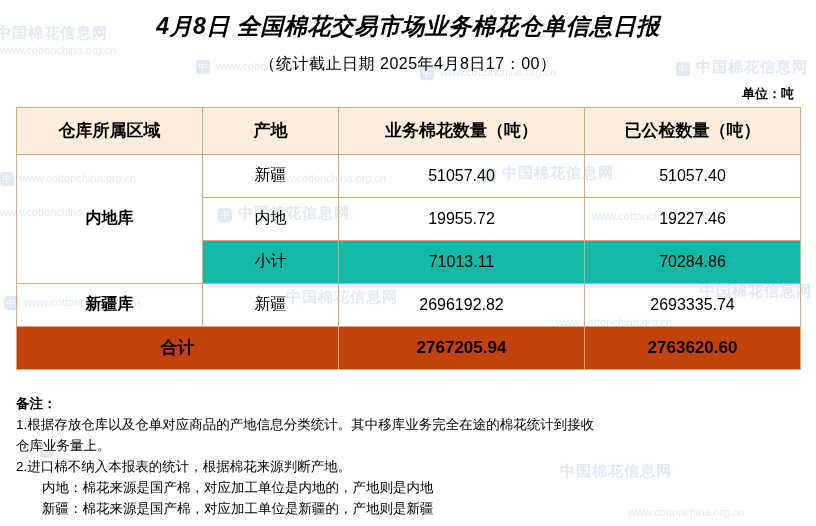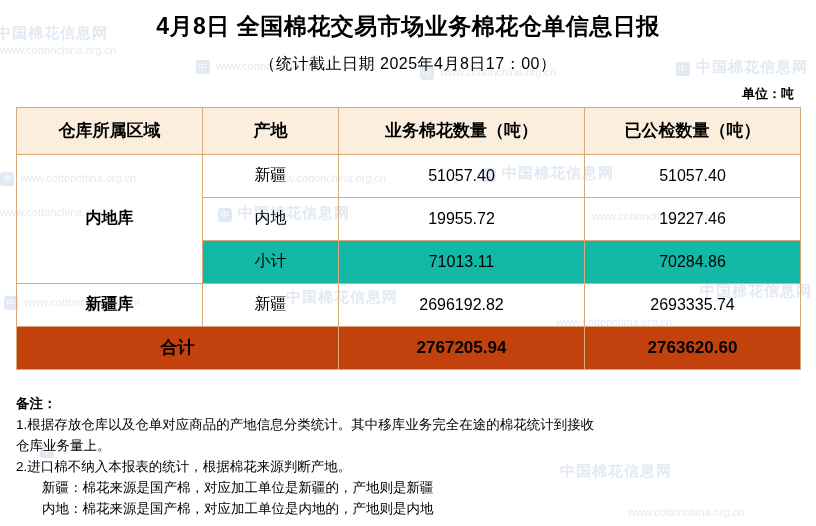--- a/index.html
+++ b/index.html
@@ -57,20 +57,21 @@
     padding: 0 16px;
     box-sizing: border-box;
   }
   .title {
     text-align: center;
     font-size: 23px;
     font-weight: bold;
     letter-spacing: 0.5px;
     padding-top: 12px;
     line-height: 1.3;
+    font-style: italic;
   }
   .subtitle {
     text-align: center;
     font-size: 16px;
     padding-top: 12px;
     letter-spacing: 0.5px;
   }
   .unit {
     text-align: right;
     font-size: 13px;
@@ -241,17 +242,17 @@
         <td>2763620.60</td>
       </tr>
     </tbody>
   </table>
 
   <div class="notes">
     <div class="label">备注：</div>
     <div>1.根据存放仓库以及仓单对应商品的产地信息分类统计。其中移库业务完全在途的棉花统计到接收</div>
     <div>仓库业务量上。</div>
     <div>2.进口棉不纳入本报表的统计，根据棉花来源判断产地。</div>
+    <div class="indent">内地：棉花来源是国产棉，对应加工单位是内地的，产地则是内地</div>
     <div class="indent">新疆：棉花来源是国产棉，对应加工单位是新疆的，产地则是新疆</div>
-    <div class="indent">内地：棉花来源是国产棉，对应加工单位是内地的，产地则是内地</div>
   </div>
 
 </div>
 
 </body></html>

